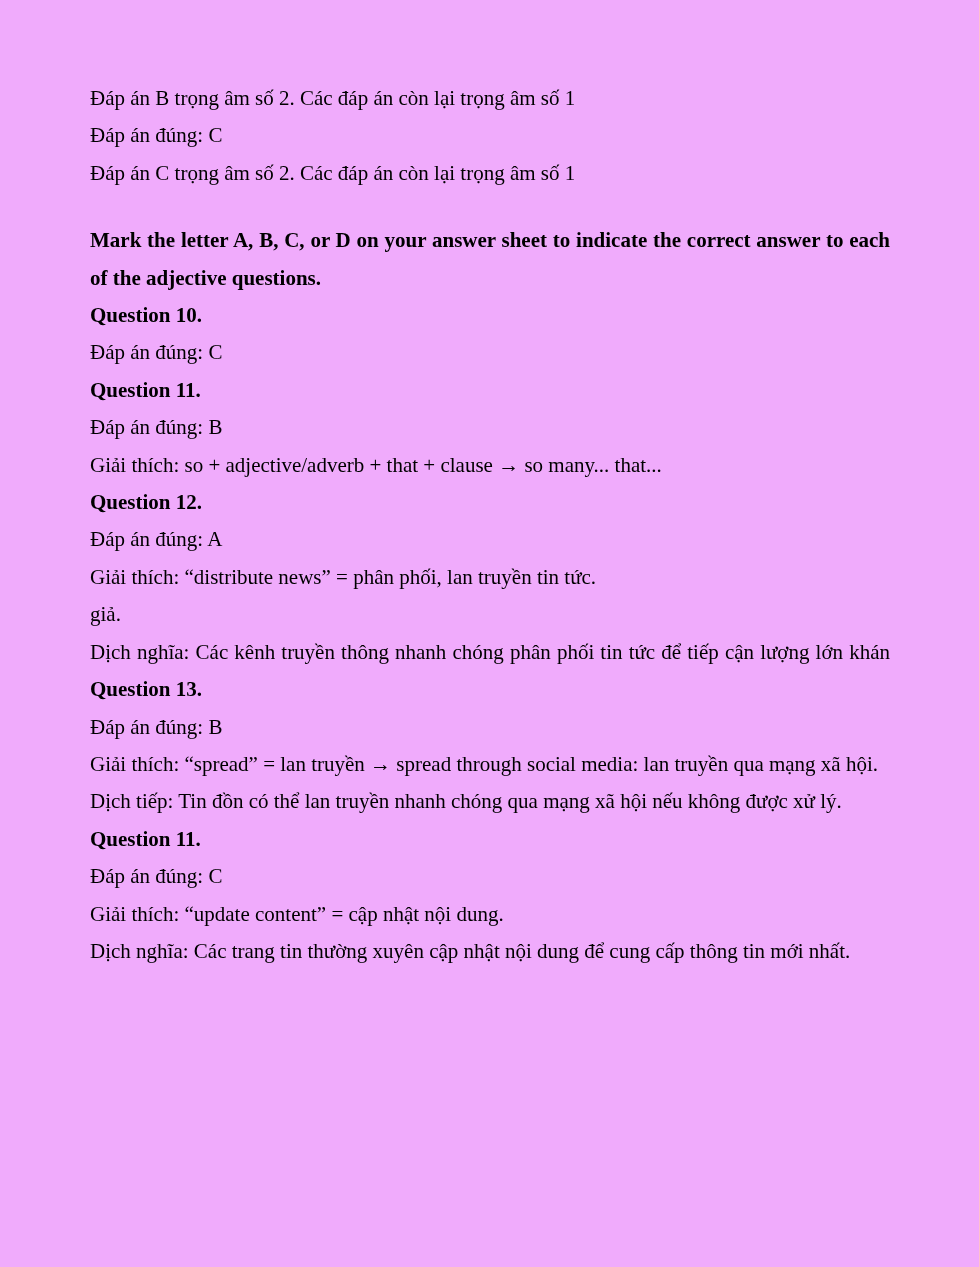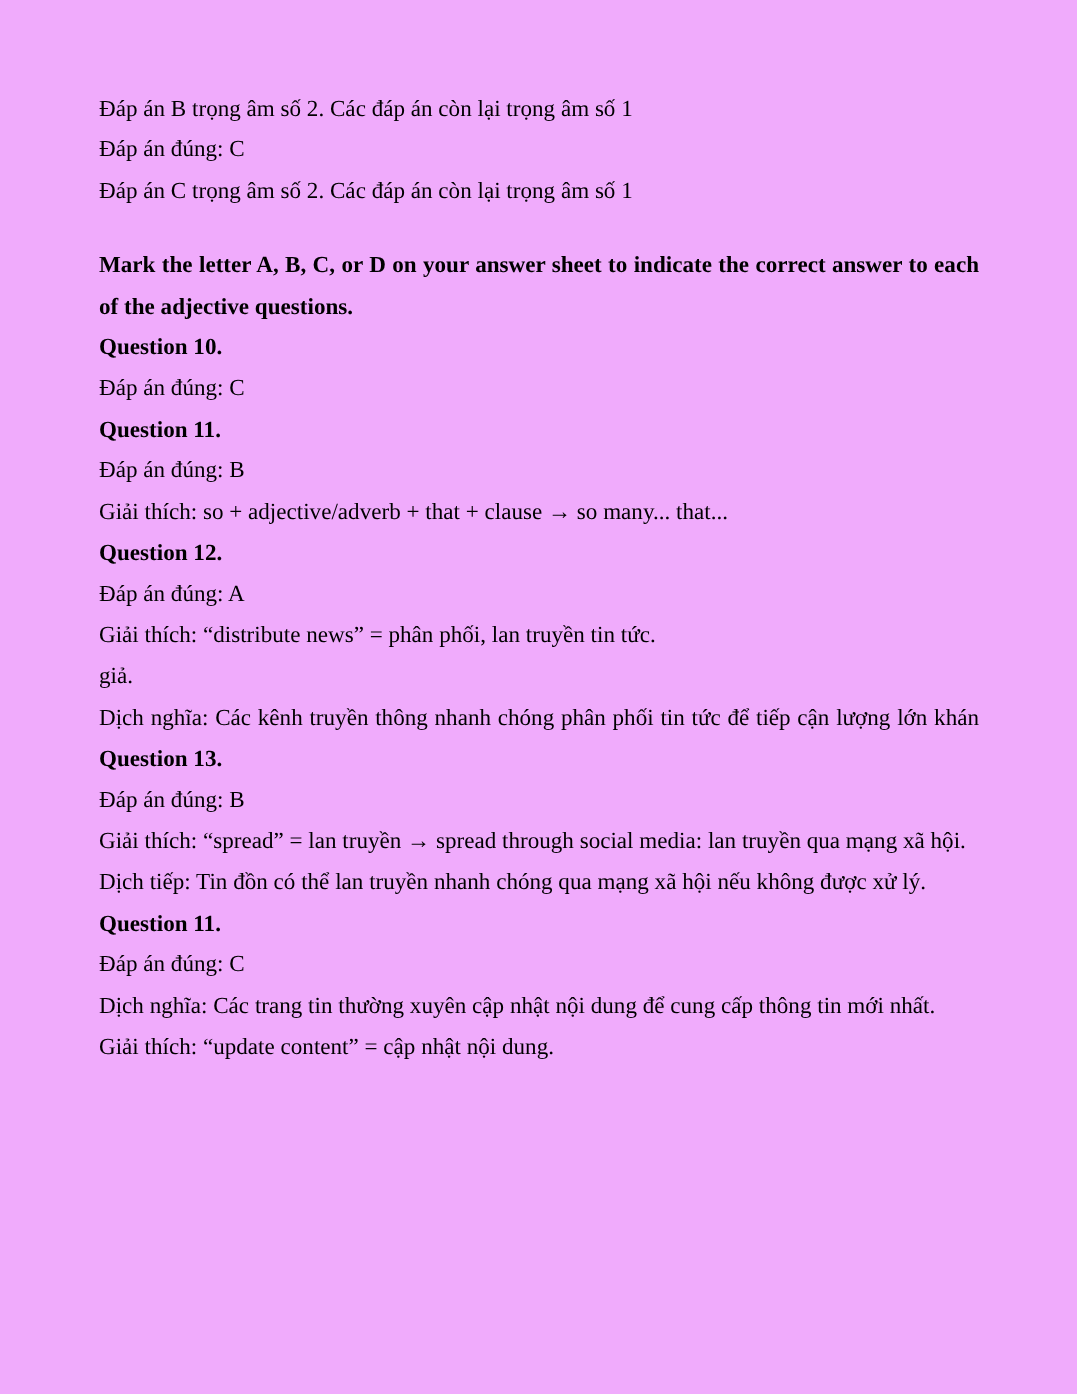--- a/index.html
+++ b/index.html
@@ -58,16 +58,16 @@
       <div class="line normal">Đáp án đúng: A</div>
       <div class="line normal">Giải thích: “distribute news” = phân phối, lan truyền tin tức.</div>
       <div class="line normal">giả.</div>
       <div class="line justify">Dịch nghĩa: Các kênh truyền thông nhanh chóng phân phối tin tức để tiếp cận lượng lớn khán</div>
       <div class="line bold">Question 13.</div>
       <div class="line normal">Đáp án đúng: B</div>
       <div class="line normal">Giải thích: “spread” = lan truyền → spread through social media: lan truyền qua mạng xã hội.</div>
       <div class="line normal">Dịch tiếp: Tin đồn có thể lan truyền nhanh chóng qua mạng xã hội nếu không được xử lý.</div>
       <div class="line bold">Question 11.</div>
       <div class="line normal">Đáp án đúng: C</div>
+      <div class="line normal">Giải thích: “update content” = cập nhật nội dung.</div>
       <div class="line normal">Dịch nghĩa: Các trang tin thường xuyên cập nhật nội dung để cung cấp thông tin mới nhất.</div>
-      <div class="line normal">Giải thích: “update content” = cập nhật nội dung.</div>
     </div>
 </div>
 
 </body></html>

